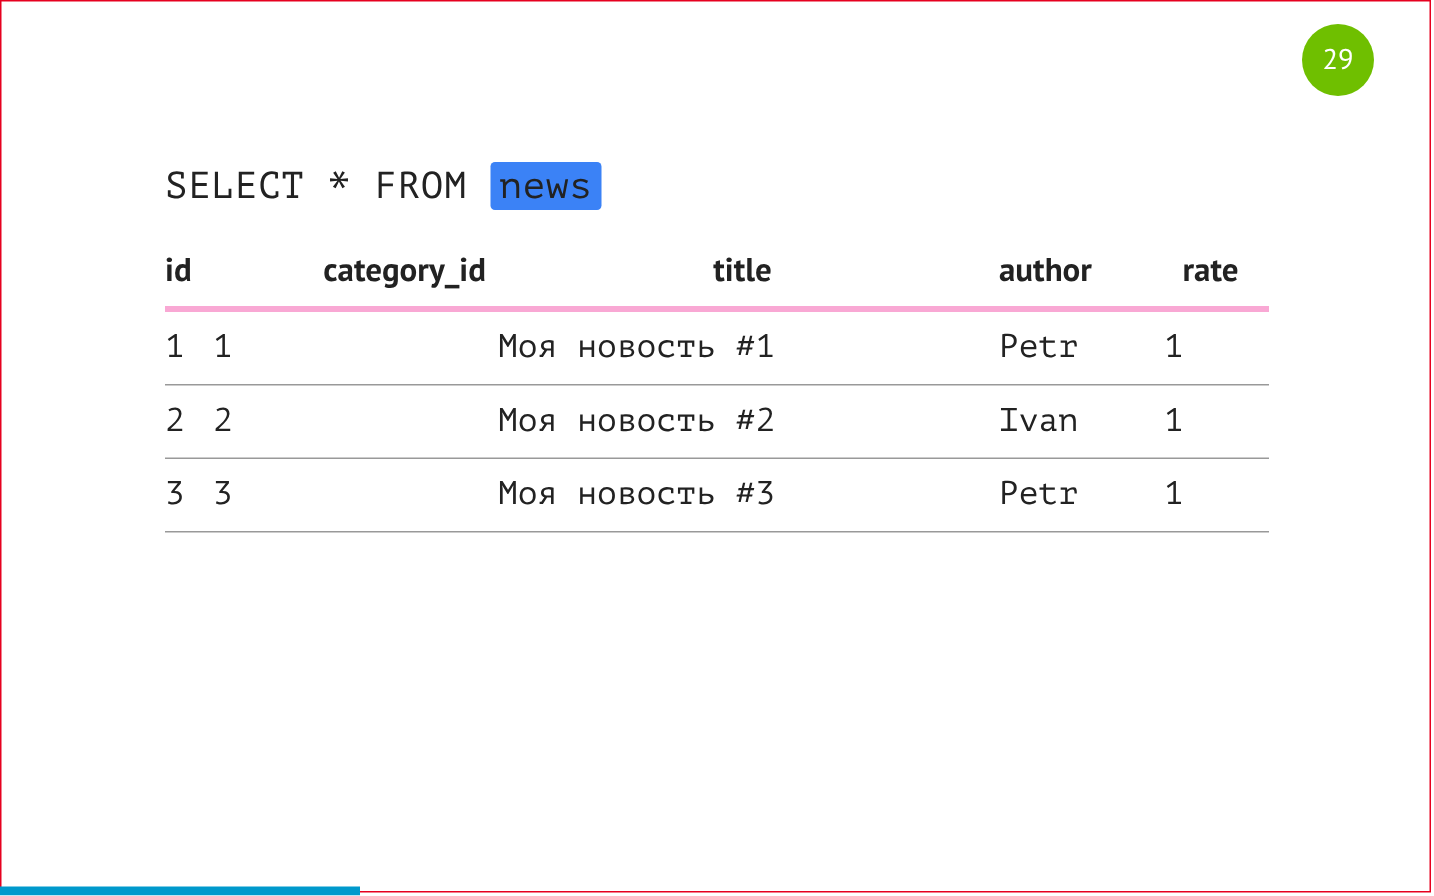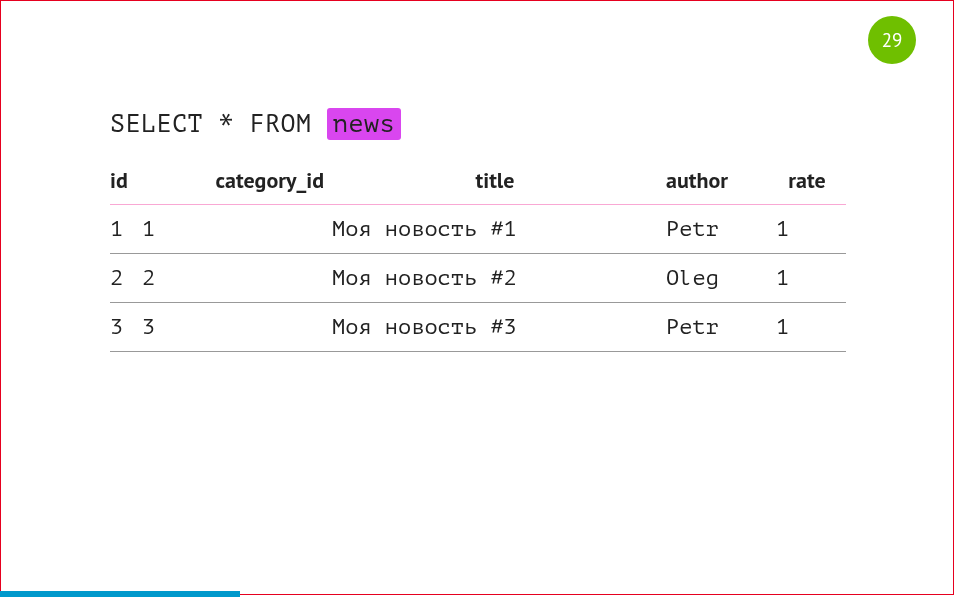--- a/index.html
+++ b/index.html
@@ -48,37 +48,37 @@
 
     .query-line {
       font-family: 'PT Mono', 'Consolas', 'Courier New', monospace;
       font-size: 25px;
       letter-spacing: 0.5px;
       color: #222;
       margin-bottom: 28px;
     }
 
     .highlight {
-      background: #d946ef;
+      background: #3b82f6;
       padding: 2px 6px;
       border-radius: 3px;
     }
 
     table {
       width: 100%;
       border-collapse: collapse;
       font-size: 22px;
       color: #222;
     }
 
     thead th {
       text-align: left;
       font-weight: 700;
       padding: 0 8px 10px 0;
-      border-bottom: 1px solid #f9a8d4;
+      border-bottom: 4px solid #f9a8d4;
       font-family: 'PT Sans', 'Segoe UI', Arial, sans-serif;
     }
 
     tbody td {
       padding: 12px 8px 12px 0;
       border-bottom: 1px solid #999;
       font-family: 'PT Mono', 'Consolas', 'Courier New', monospace;
       font-size: 22px;
       vertical-align: middle;
     }
@@ -129,21 +129,21 @@
         <td>1</td>
         <td>1</td>
         <td>Моя новость #1</td>
         <td>Petr</td>
         <td>1</td>
       </tr>
       <tr>
         <td>2</td>
         <td>2</td>
         <td>Моя новость #2</td>
-        <td>Oleg</td>
+        <td>Ivan</td>
         <td>1</td>
       </tr>
       <tr>
         <td>3</td>
         <td>3</td>
         <td>Моя новость #3</td>
         <td>Petr</td>
         <td>1</td>
       </tr>
     </tbody>

